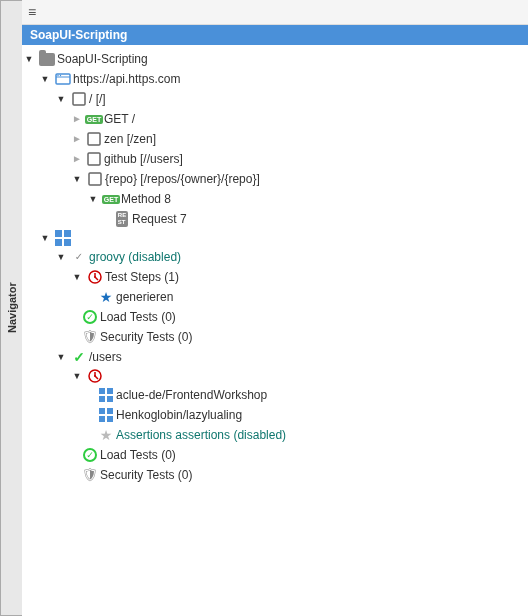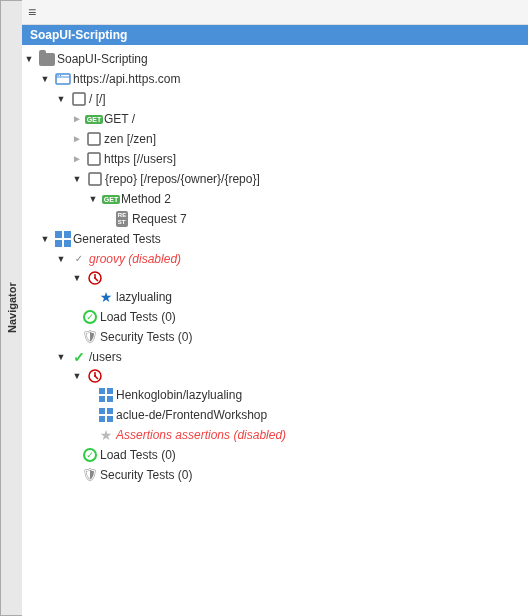--- a/index.html
+++ b/index.html
@@ -104,22 +104,21 @@
       font-size: 10px;
     }
 
     .node-label {
       font-size: 12px;
       color: #333;
       cursor: pointer;
     }
 
     .node-label.disabled {
-      color: #ef4444;
-      font-style: italic;
+      color: #0f766e;
     }
 
     
     .icon-folder {
       width: 16px;
       height: 13px;
       background: #8a8a8a;
       border-radius: 0 2px 2px 2px;
       position: relative;
     }
@@ -259,21 +258,21 @@
     <div class="tree-node">
       <span class="indent"></span>
       <span class="indent"></span>
       <span class="indent"></span>
       <span class="expand-icon" style="color:#aaa;">►</span>
       <span class="node-icon">
         <svg width="14" height="14" viewBox="0 0 14 14">
           <rect x="1" y="1" width="12" height="12" rx="1" fill="none" stroke="#666" stroke-width="1.5"></rect>
         </svg>
       </span>
-      <span class="node-label">https [//users]</span>
+      <span class="node-label">github [//users]</span>
     </div>
 
     <div class="tree-node">
       <span class="indent"></span>
       <span class="indent"></span>
       <span class="indent"></span>
       <span class="expand-icon expand-collapse">▼</span>
       <span class="node-icon">
         <svg width="14" height="14" viewBox="0 0 14 14">
           <rect x="1" y="1" width="12" height="12" rx="1" fill="none" stroke="#666" stroke-width="1.5"></rect>
@@ -284,21 +283,21 @@
 
     <div class="tree-node">
       <span class="indent"></span>
       <span class="indent"></span>
       <span class="indent"></span>
       <span class="indent"></span>
       <span class="expand-icon expand-collapse">▼</span>
       <span class="node-icon">
         <span class="icon-get">GET</span>
       </span>
-      <span class="node-label">Method 2</span>
+      <span class="node-label">Method 8</span>
     </div>
 
     <div class="tree-node">
       <span class="indent"></span>
       <span class="indent"></span>
       <span class="indent"></span>
       <span class="indent"></span>
       <span class="indent"></span>
       <span class="expand-icon" style="width:10px;"></span>
       <span class="node-icon">
@@ -311,21 +310,20 @@
       <span class="indent"></span>
       <span class="expand-icon expand-collapse">▼</span>
       <span class="node-icon">
         <svg width="16" height="16" viewBox="0 0 16 16">
           <rect x="0" y="0" width="7" height="7" fill="#4a90d9"></rect>
           <rect x="9" y="0" width="7" height="7" fill="#4a90d9"></rect>
           <rect x="0" y="9" width="7" height="7" fill="#4a90d9"></rect>
           <rect x="9" y="9" width="7" height="7" fill="#4a90d9"></rect>
         </svg>
       </span>
-      <span class="node-label">Generated Tests</span>
     </div>
 
     <div class="tree-node">
       <span class="indent"></span>
       <span class="indent"></span>
       <span class="expand-icon expand-collapse">▼</span>
       <span class="node-icon" style="color:#888;">✓</span>
       <span class="node-label disabled">groovy (disabled)</span>
     </div>
 
@@ -335,30 +333,31 @@
       <span class="indent"></span>
       <span class="expand-icon expand-collapse">▼</span>
       <span class="node-icon">
         <svg width="16" height="16" viewBox="0 0 16 16">
           <circle cx="8" cy="8" r="6" fill="none" stroke="#cc0000" stroke-width="1.5"></circle>
           <line x1="8" y1="4" x2="8" y2="8" stroke="#cc0000" stroke-width="1.5"></line>
           <line x1="8" y1="8" x2="11" y2="11" stroke="#cc0000" stroke-width="1.5"></line>
           <circle cx="8" cy="8" r="1" fill="#cc0000"></circle>
         </svg>
       </span>
+      <span class="node-label">Test Steps (1)</span>
     </div>
 
     <div class="tree-node">
       <span class="indent"></span>
       <span class="indent"></span>
       <span class="indent"></span>
       <span class="indent"></span>
       <span class="expand-icon" style="width:10px;"></span>
       <span class="node-icon icon-star-blue">★</span>
-      <span class="node-label">lazylualing</span>
+      <span class="node-label">generieren</span>
     </div>
 
     <div class="tree-node">
       <span class="indent"></span>
       <span class="indent"></span>
       <span class="indent"></span>
       <span class="expand-icon" style="width:10px;"></span>
       <span class="node-icon">
         <span class="icon-checkmark-circle">✓</span>
       </span>
@@ -404,38 +403,38 @@
       <span class="indent"></span>
       <span class="expand-icon" style="width:10px;"></span>
       <span class="node-icon">
         <svg width="14" height="14" viewBox="0 0 14 14">
           <rect x="0" y="0" width="6" height="6" fill="#4a90d9"></rect>
           <rect x="8" y="0" width="6" height="6" fill="#4a90d9"></rect>
           <rect x="0" y="8" width="6" height="6" fill="#4a90d9"></rect>
           <rect x="8" y="8" width="6" height="6" fill="#4a90d9"></rect>
         </svg>
       </span>
-      <span class="node-label">Henkoglobin/lazylualing</span>
+      <span class="node-label">aclue-de/FrontendWorkshop</span>
     </div>
 
     <div class="tree-node">
       <span class="indent"></span>
       <span class="indent"></span>
       <span class="indent"></span>
       <span class="indent"></span>
       <span class="expand-icon" style="width:10px;"></span>
       <span class="node-icon">
         <svg width="14" height="14" viewBox="0 0 14 14">
           <rect x="0" y="0" width="6" height="6" fill="#4a90d9"></rect>
           <rect x="8" y="0" width="6" height="6" fill="#4a90d9"></rect>
           <rect x="0" y="8" width="6" height="6" fill="#4a90d9"></rect>
           <rect x="8" y="8" width="6" height="6" fill="#4a90d9"></rect>
         </svg>
       </span>
-      <span class="node-label">aclue-de/FrontendWorkshop</span>
+      <span class="node-label">Henkoglobin/lazylualing</span>
     </div>
 
     <div class="tree-node">
       <span class="indent"></span>
       <span class="indent"></span>
       <span class="indent"></span>
       <span class="indent"></span>
       <span class="expand-icon" style="width:10px;"></span>
       <span class="node-icon icon-star-gray">★</span>
       <span class="node-label disabled">Assertions assertions (disabled)</span>

